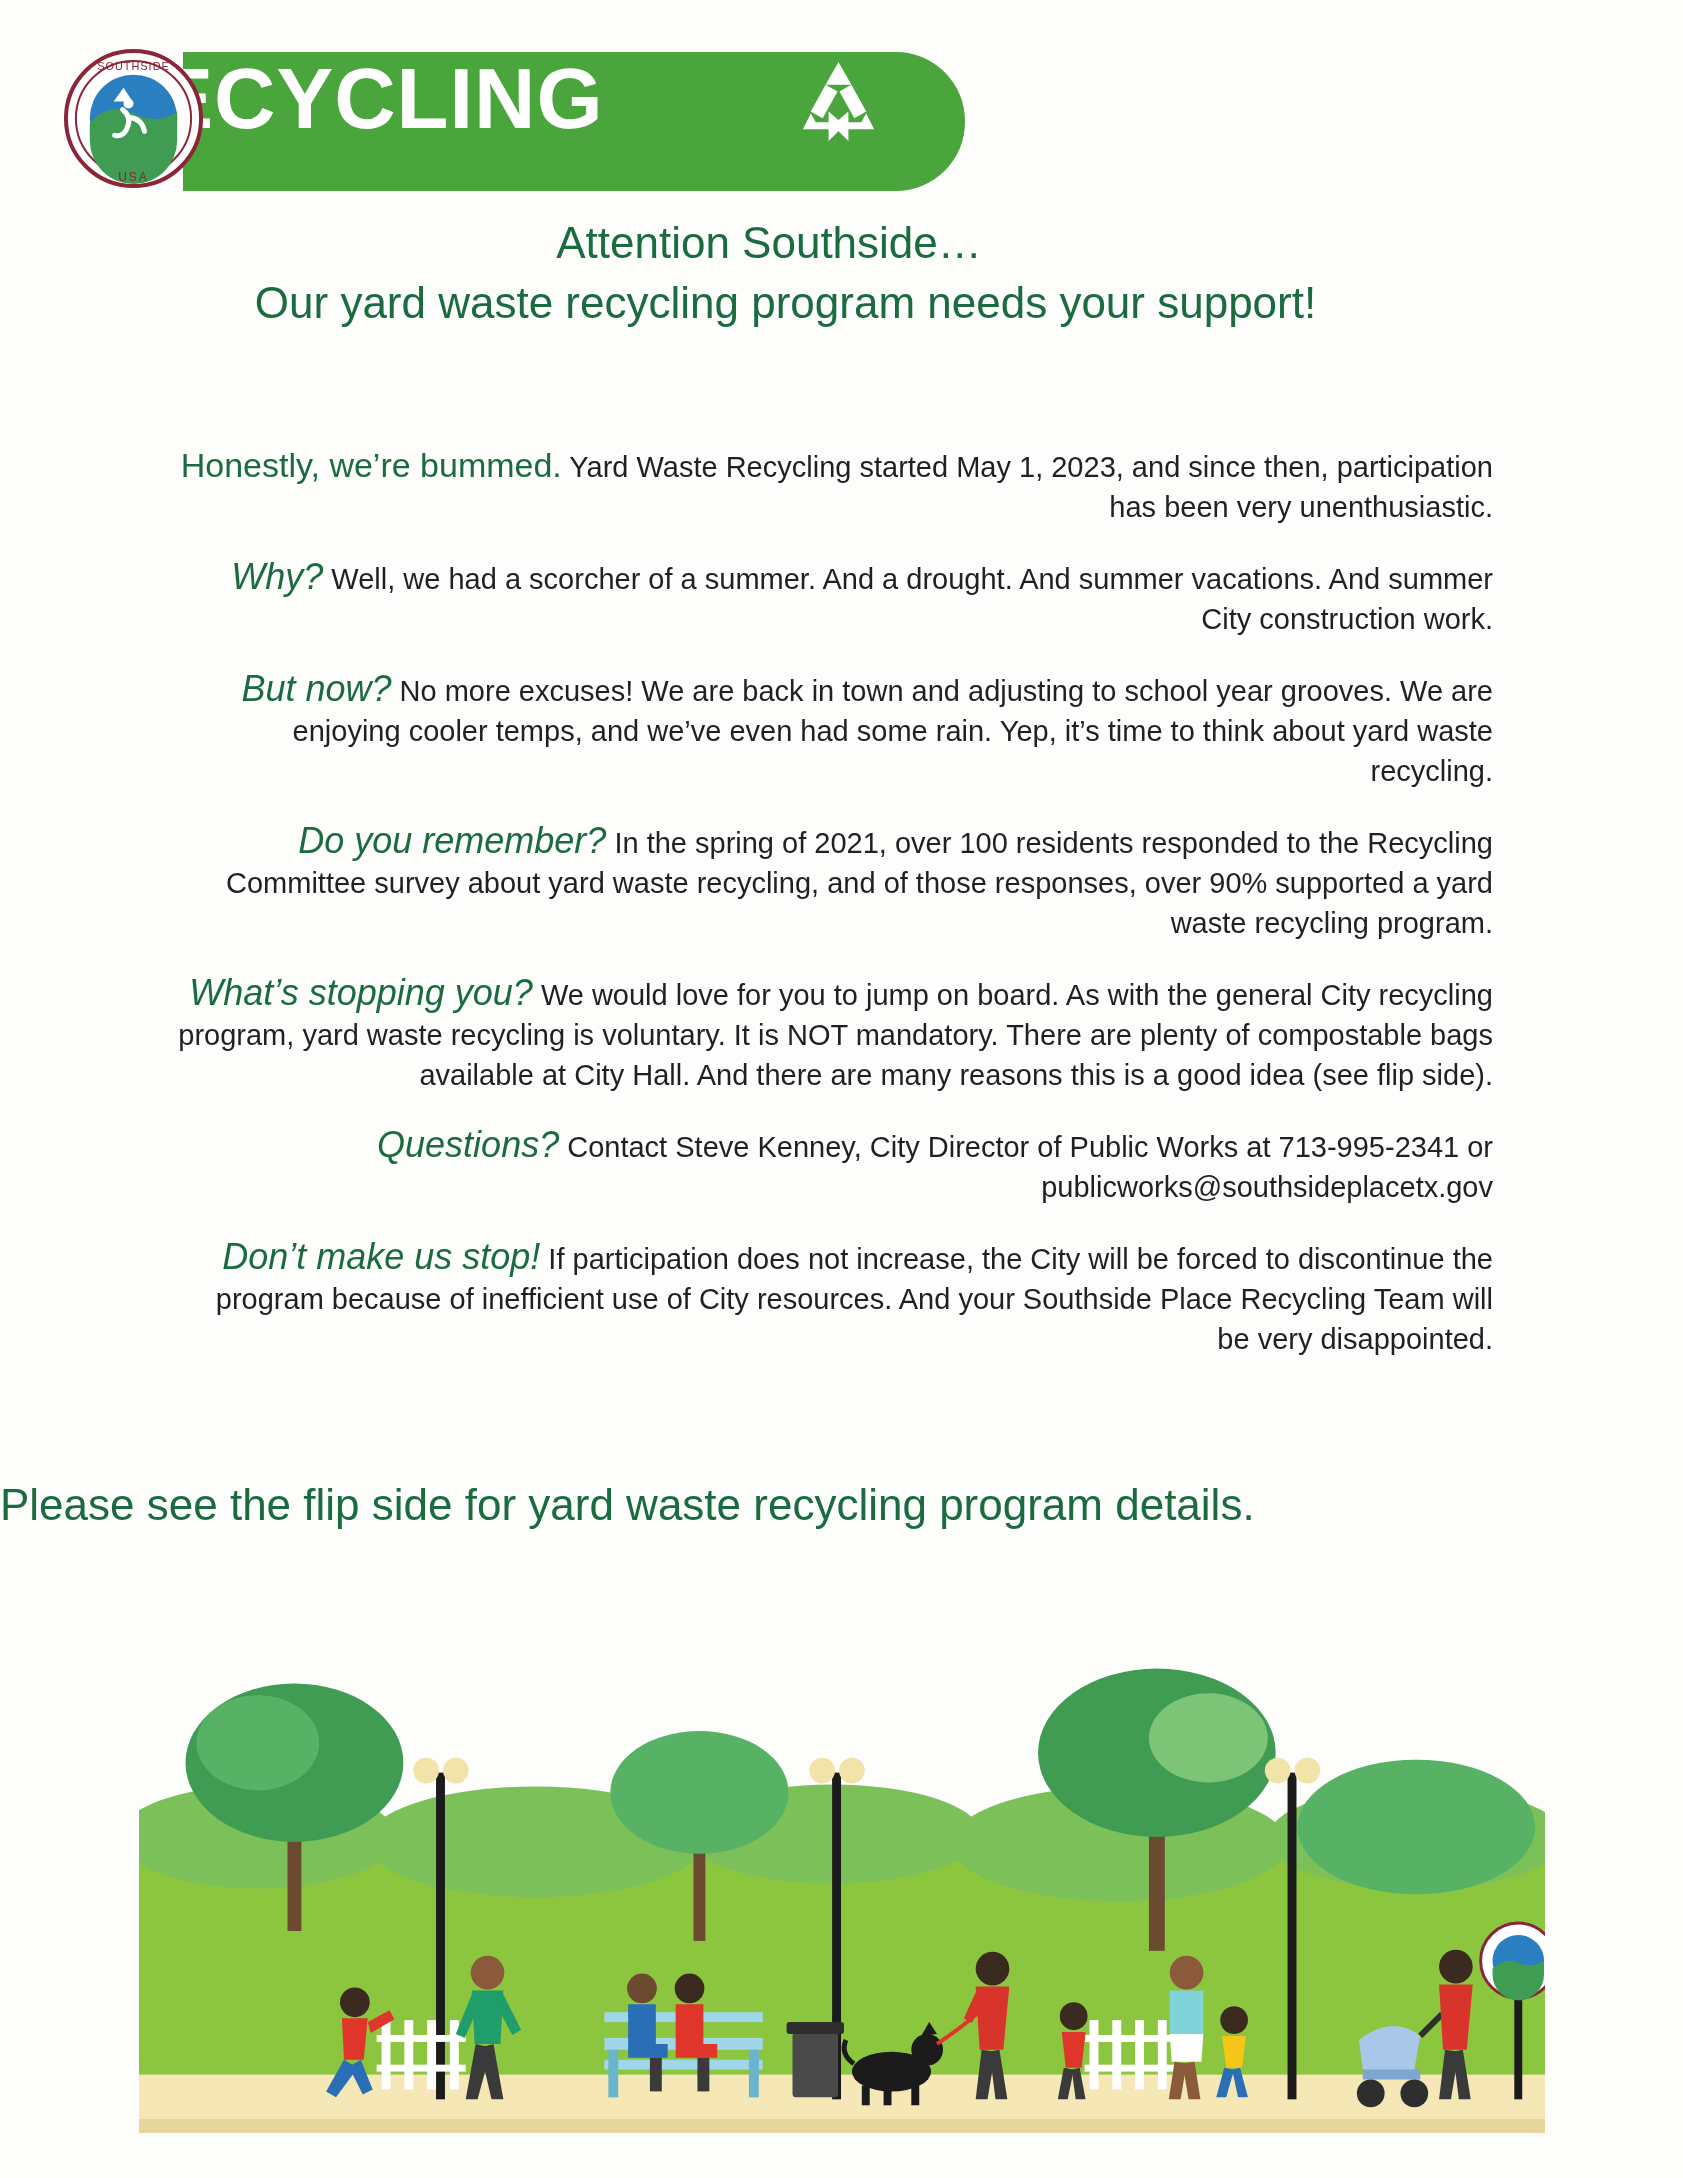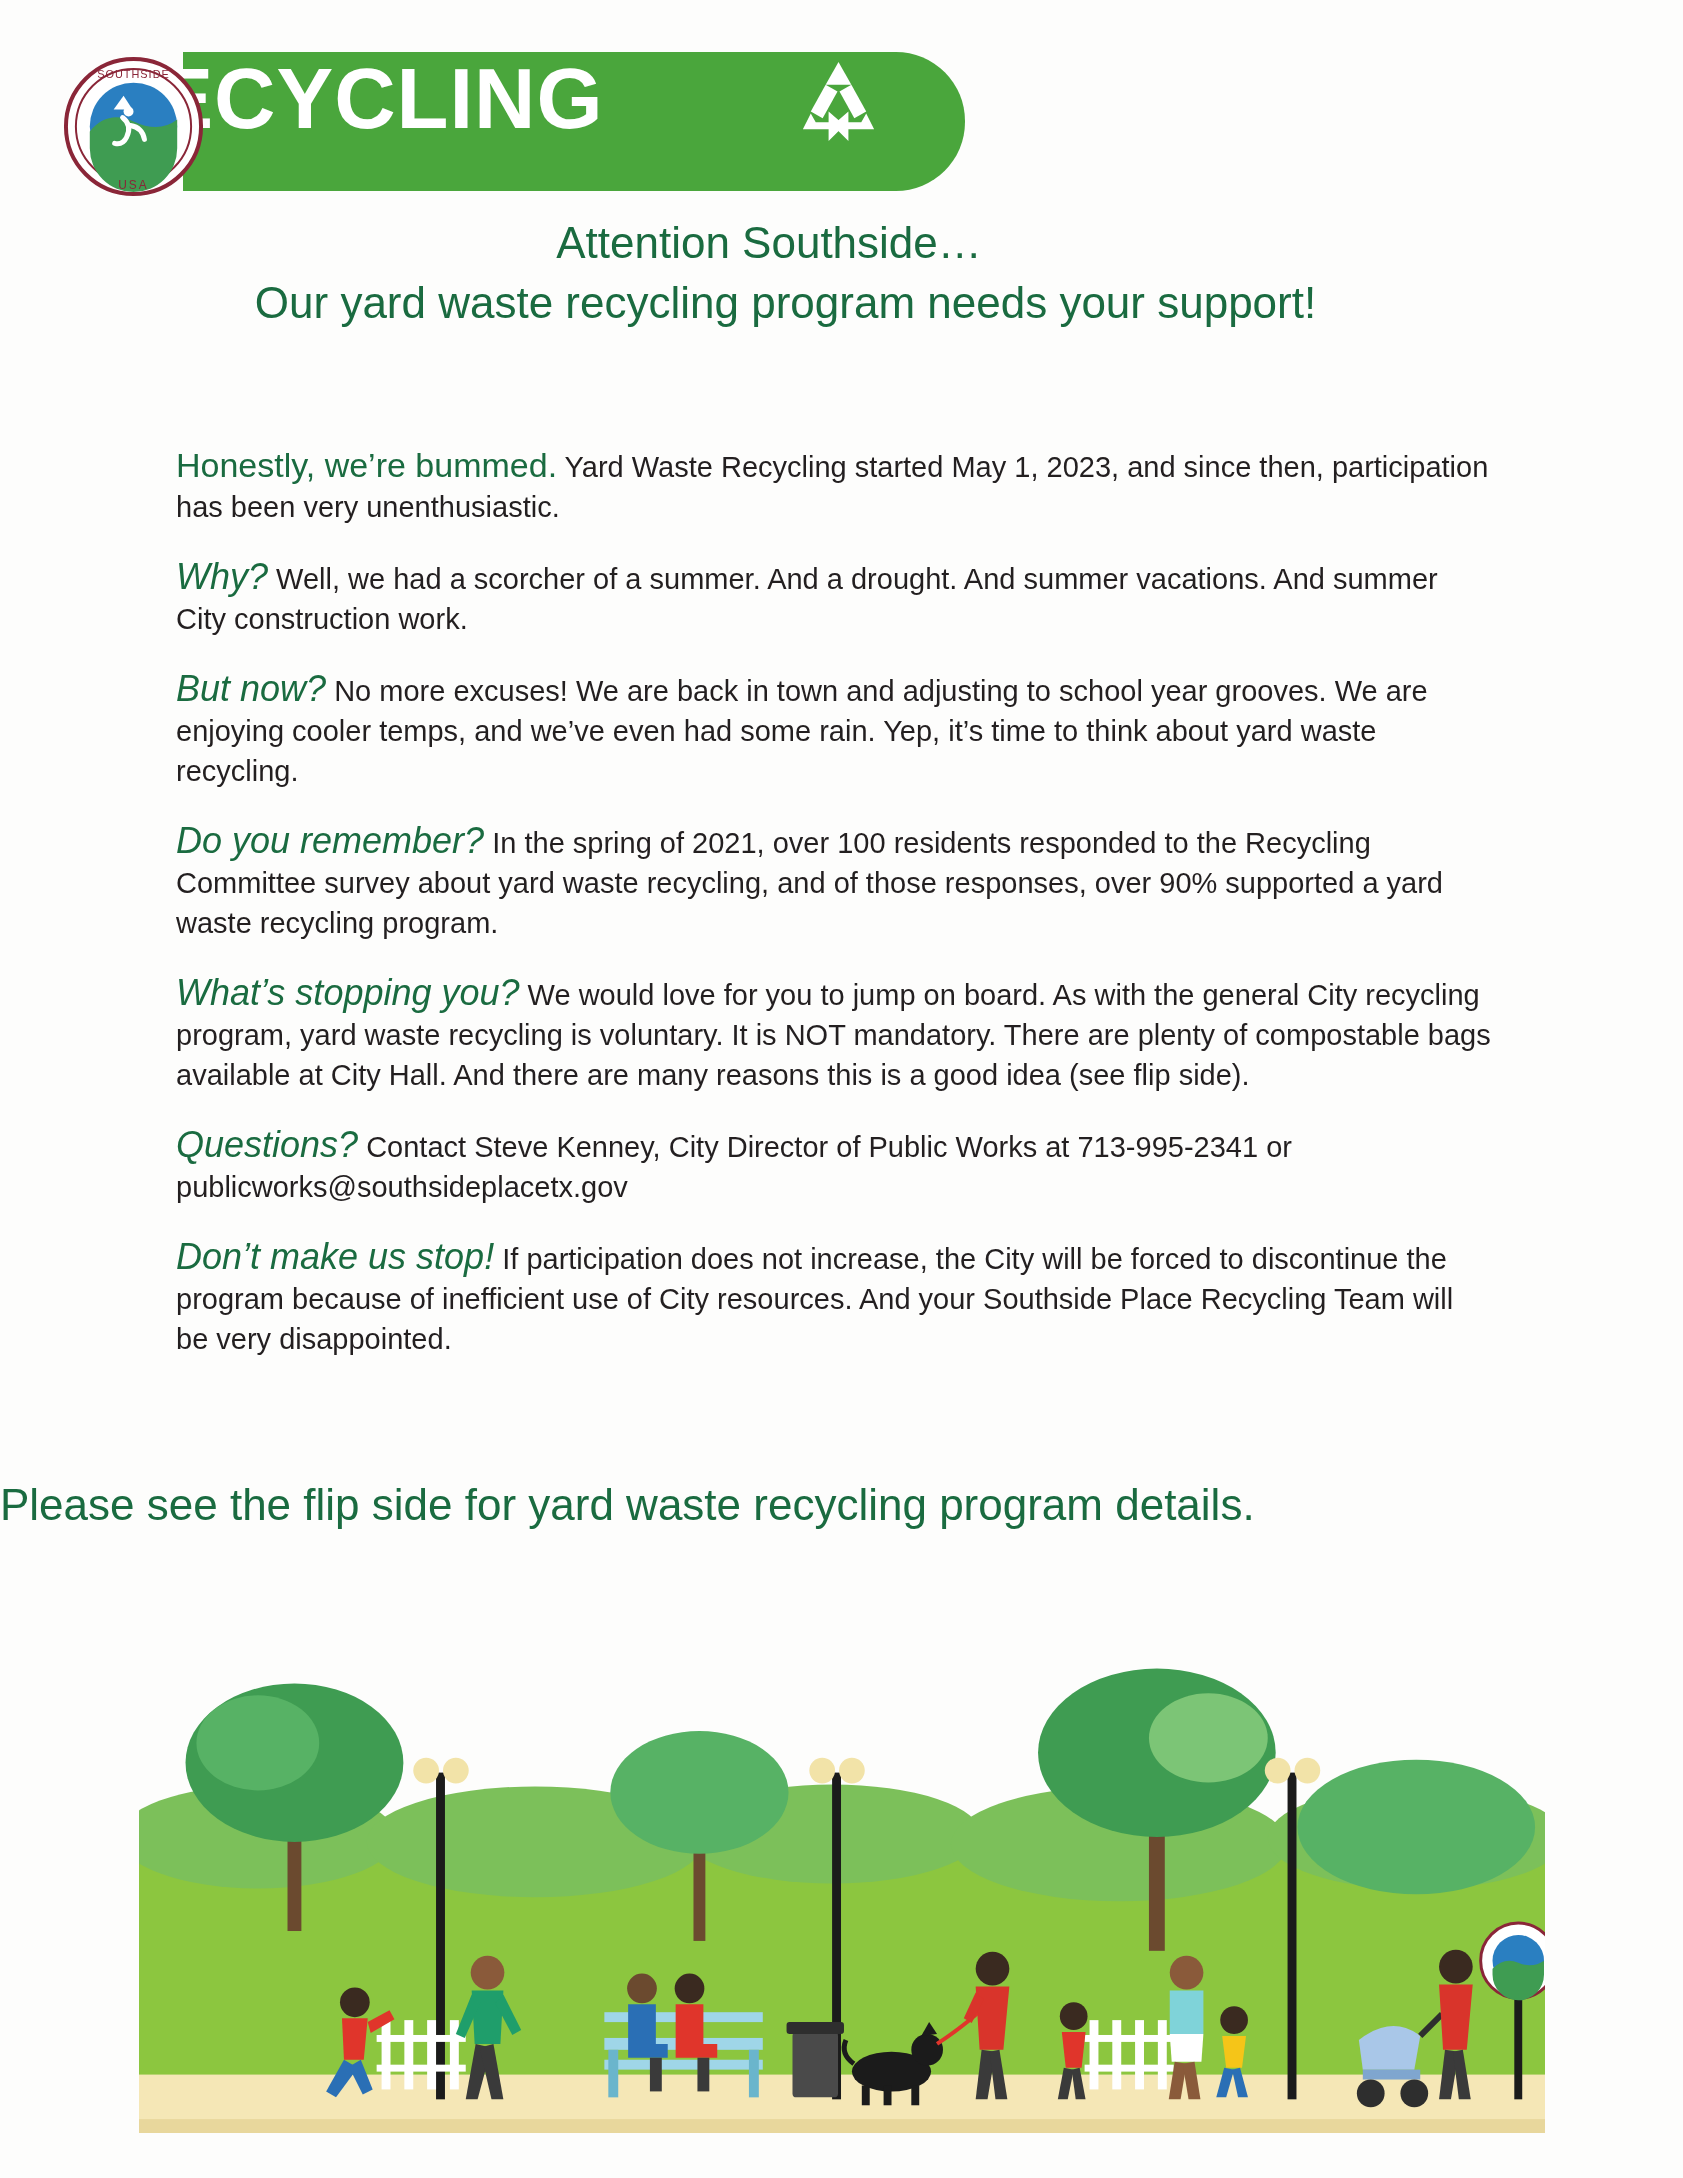--- a/index.html
+++ b/index.html
@@ -52,21 +52,21 @@
   .recycle-symbol {
     position: absolute;
     right: 77px;
     top: 22px;
     width: 109px;
     height: 99px;
   }
   .city-seal {
     position: absolute;
     left: 59px;
-    top: 22px;
+    top: 14px;
     width: 149px;
     height: 149px;
   }
 
   
   .headline {
     position: absolute;
     left: 0;
     top: 213px;
     width: 1538px;
@@ -88,21 +88,21 @@
     position: absolute;
     left: 176px;
     top: 416px;
     width: 1317px;
   }
   .para {
     margin-bottom: 30px;
     font-size: 29px;
     line-height: 40px;
     color: #231f20;
-    text-align: left;
+    text-align: right;
   }
   .lead {
     color: #1a6b40;
     font-size: 34px;
     line-height: 40px;
   }
   .lead-big {
     color: #1a6b40;
     font-size: 36px;
     line-height: 40px;

